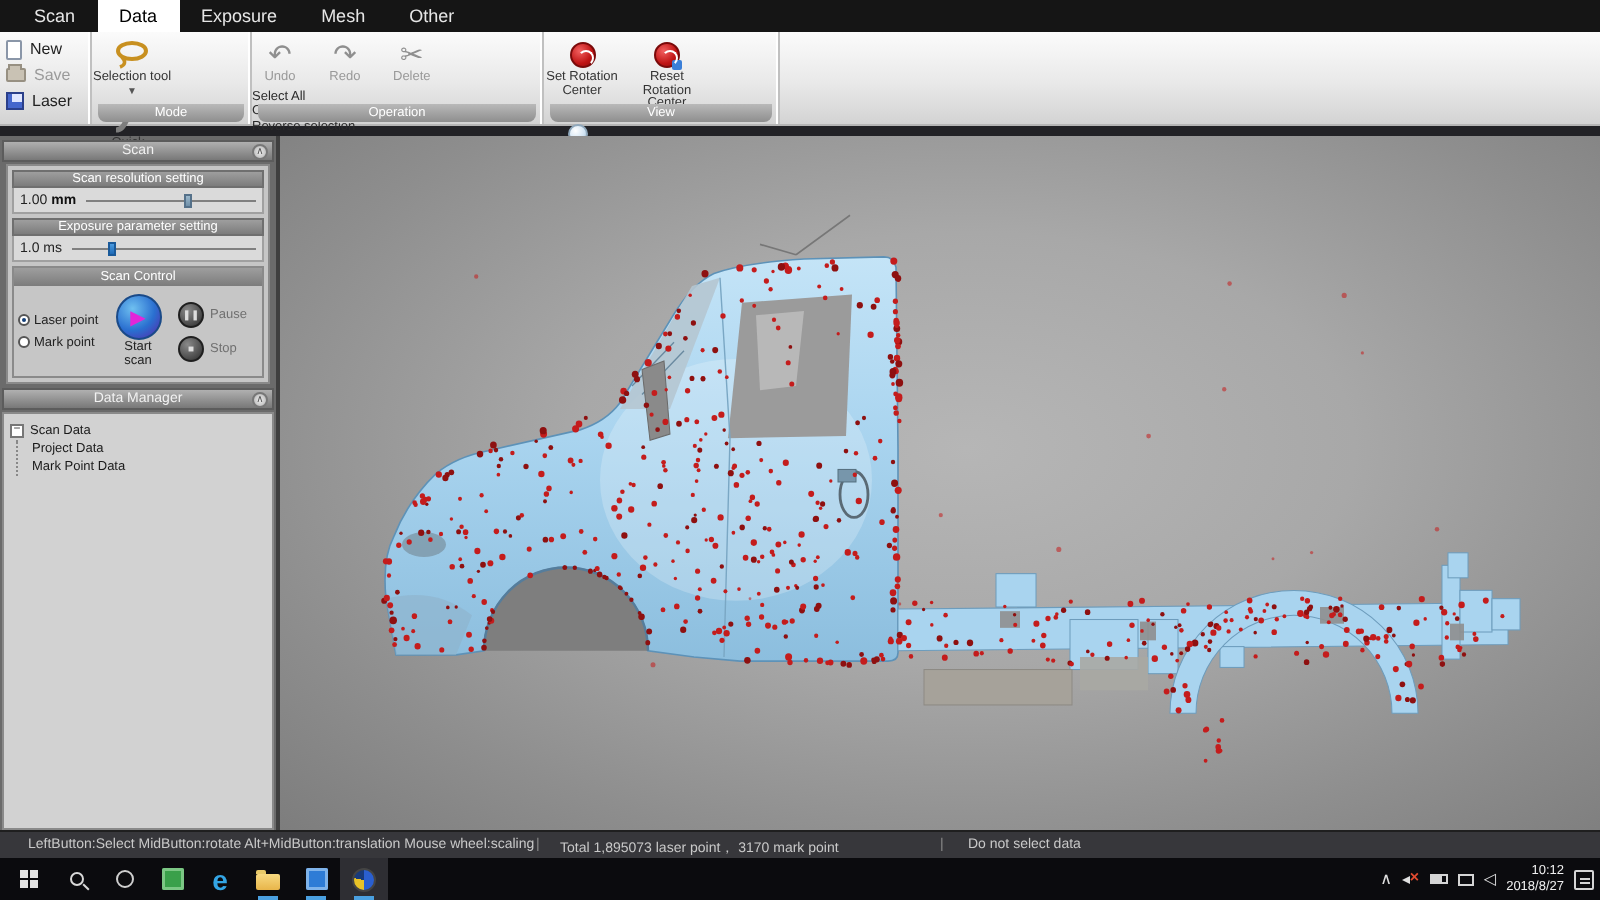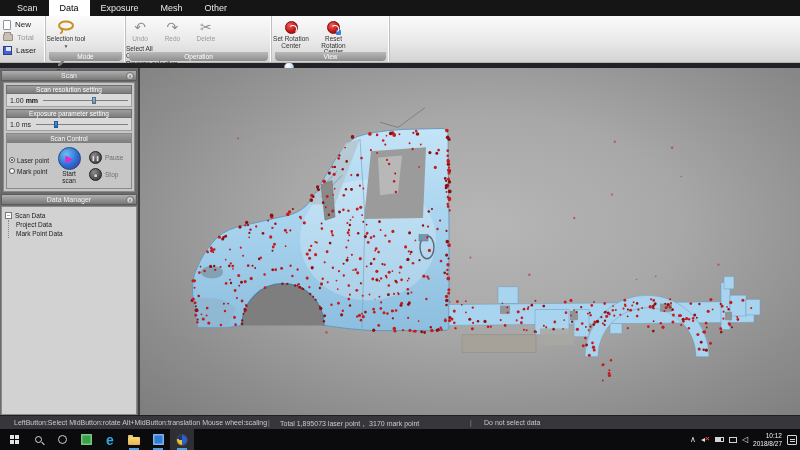--- a/index.html
+++ b/index.html
@@ -135,21 +135,21 @@
   </div>
 
   <div class="ribbon">
     <div class="rgroup filecol">
       <div class="f-row">
         <span class="ico-page"></span>
         <span class="f-lbl">New</span>
       </div>
       <div class="f-row">
         <span class="ico-folder"></span>
-        <span class="f-lbl dis">Total</span>
+        <span class="f-lbl dis">Save</span>
       </div>
       <div class="f-row">
         <span class="ico-save"></span>
         <span class="f-lbl">Laser</span>
       </div>
     </div>
 
     <div class="rgroup" style="left:46px;width:80px">
       <div class="rbtn" style="width:40px">
         <span class="bigico">

